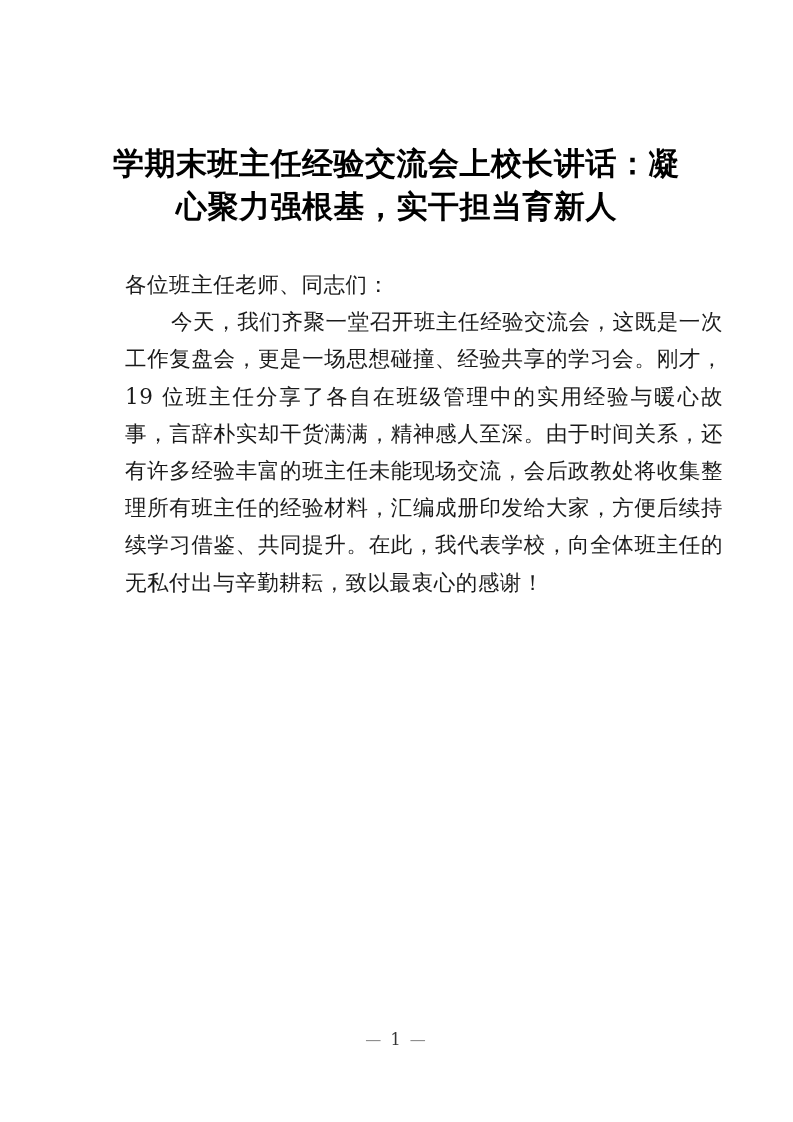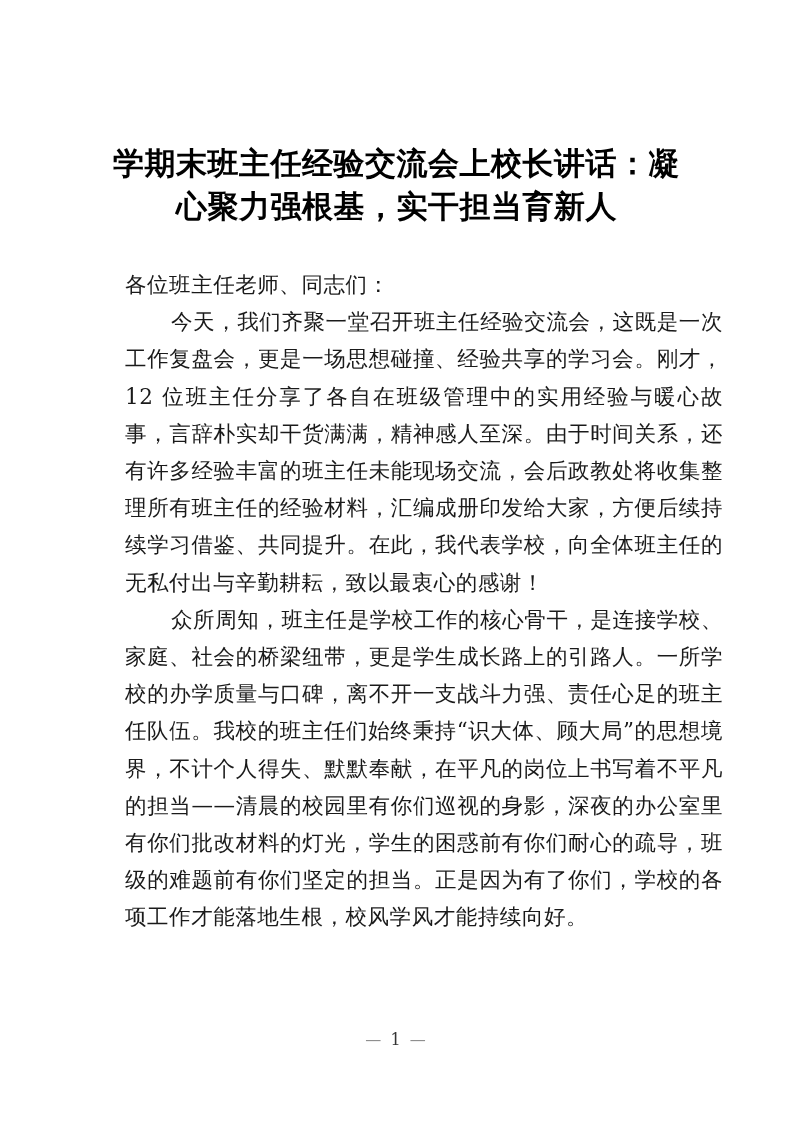--- a/index.html
+++ b/index.html
@@ -85,23 +85,22 @@
 
 <div class="page">
 
   <h1 class="doc-title">学期末班主任经验交流会上校长讲话：凝心聚力强根基，实干担当育新人</h1>
 
   <div class="body-block">
 
     <p class="para salutation">各位班主任老师、同志们：</p>
 
 
-    <p class="para indent">今天，我们齐聚一堂召开班主任经验交流会，这既是一次工作复盘会，更是一场思想碰撞、经验共享的学习会。刚才，12 位班主任分享了各自在班级管理中的实用经验与暖心故事，言辞朴实却干货满满，精神感人至深。由于时间关系，还有许多经验丰富的班主任未能现场交流，会后政教处将收集整理所有班主任的经验材料，汇编成册印发给大家，方便后续持续学习借鉴、共同提升。在此，我代表学校，向全体班主任的无私付出与辛勤耕耘，致以最衷心的感谢！</p>
+    <p class="para indent">今天，我们齐聚一堂召开班主任经验交流会，这既是一次工作复盘会，更是一场思想碰撞、经验共享的学习会。刚才，19 位班主任分享了各自在班级管理中的实用经验与暖心故事，言辞朴实却干货满满，精神感人至深。由于时间关系，还有许多经验丰富的班主任未能现场交流，会后政教处将收集整理所有班主任的经验材料，汇编成册印发给大家，方便后续持续学习借鉴、共同提升。在此，我代表学校，向全体班主任的无私付出与辛勤耕耘，致以最衷心的感谢！</p>
 
-    <p class="para indent">众所周知，班主任是学校工作的核心骨干，是连接学校、家庭、社会的桥梁纽带，更是学生成长路上的引路人。一所学校的办学质量与口碑，离不开一支战斗力强、责任心足的班主任队伍。我校的班主任们始终秉持“识大体、顾大局”的思想境界，不计个人得失、默默奉献，在平凡的岗位上书写着不平凡的担当——清晨的校园里有你们巡视的身影，深夜的办公室里有你们批改材料的灯光，学生的困惑前有你们耐心的疏导，班级的难题前有你们坚定的担当。正是因为有了你们，学校的各项工作才能落地生根，校风学风才能持续向好。</p>
 
 
   </div>
 
   <div class="page-footer">
     <span class="dash">—</span>
     <span>1</span>
     <span class="dash">—</span>
   </div>
 

